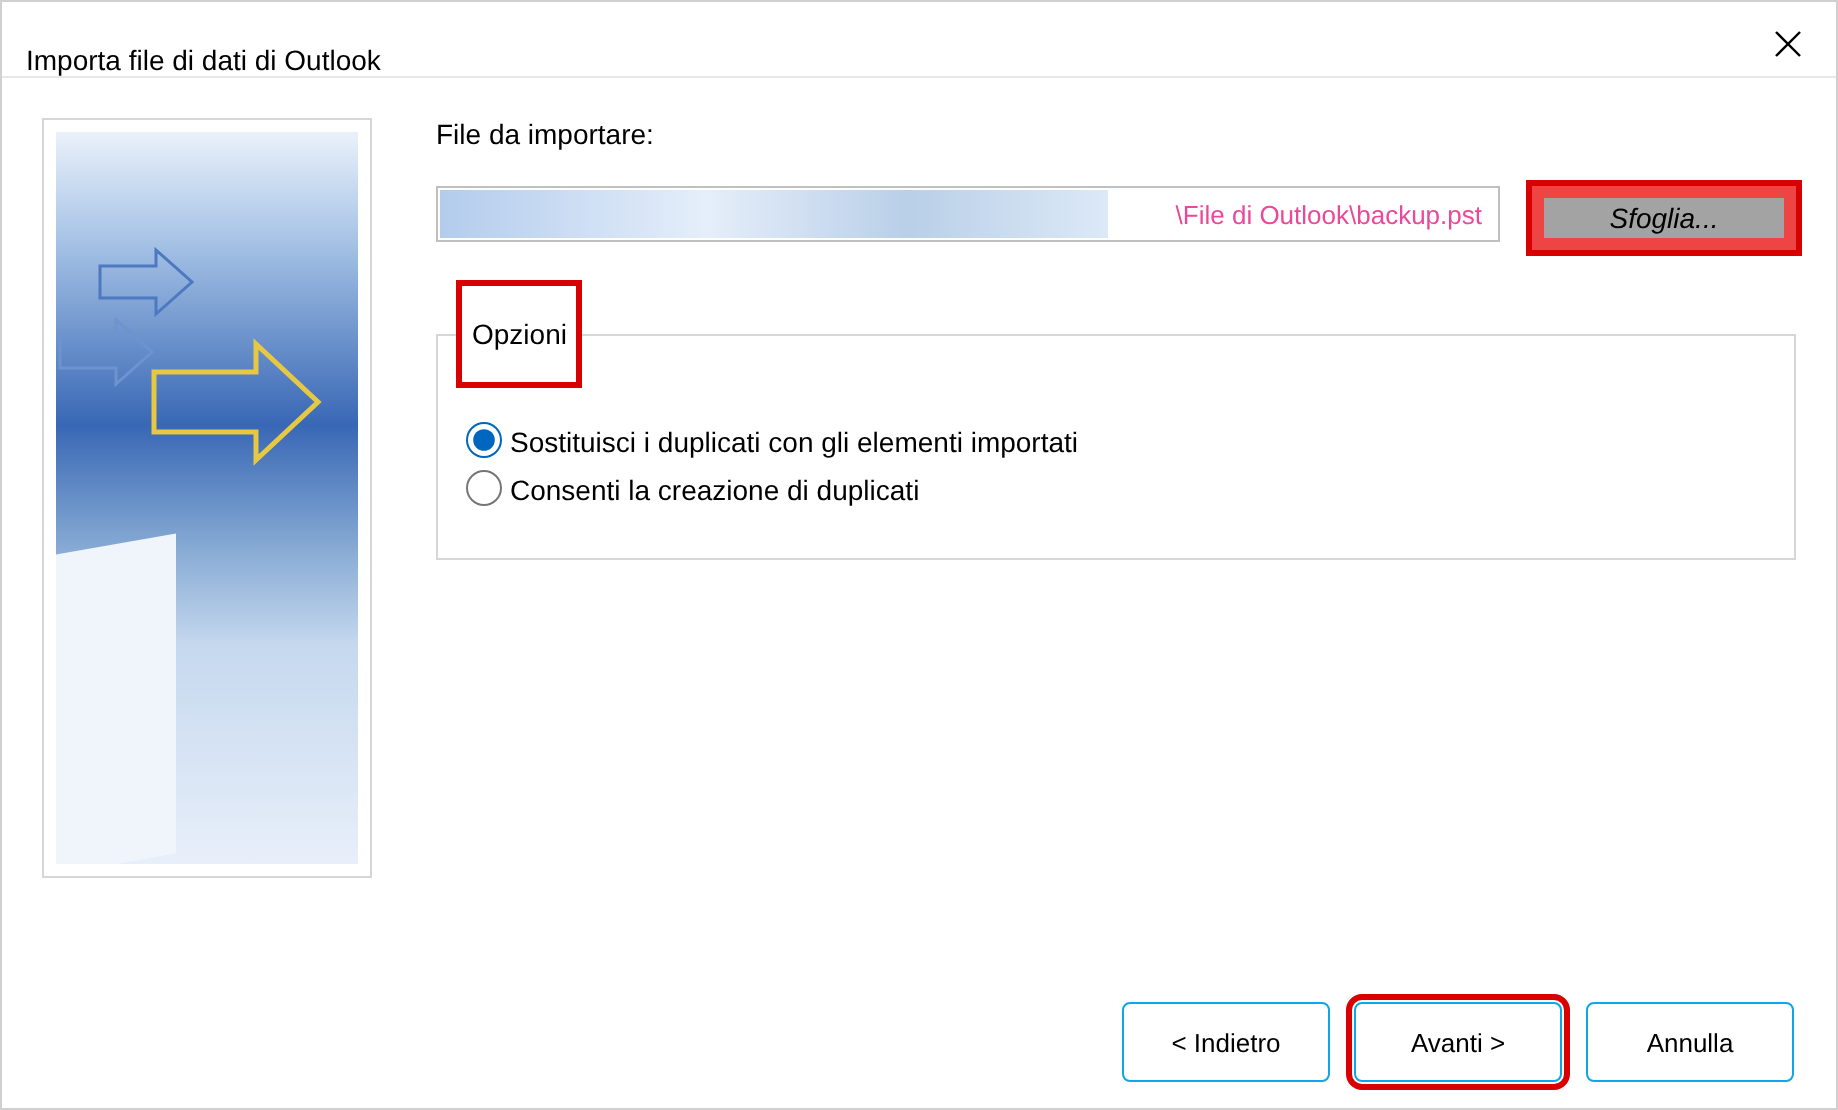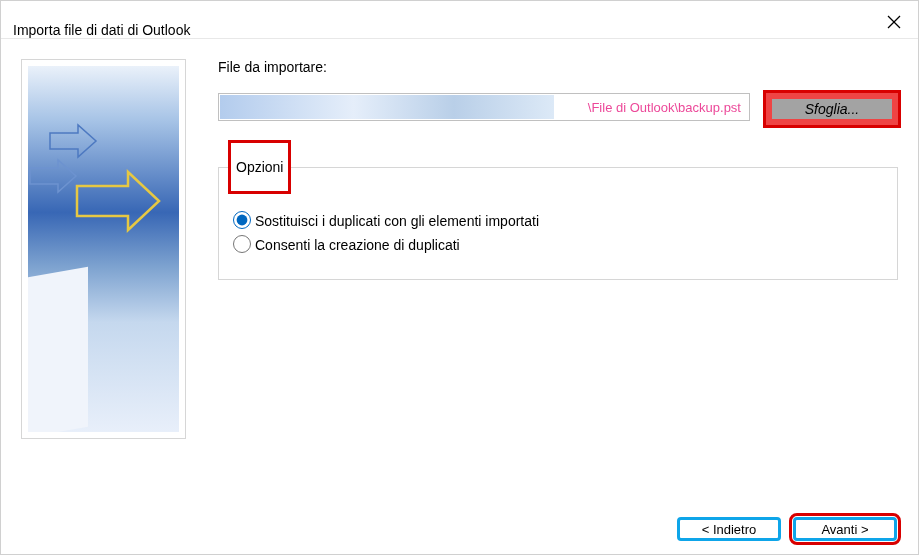--- a/index.html
+++ b/index.html
@@ -171,22 +171,22 @@
     }
     .footer {
       position: absolute;
       bottom: 14px;
       right: 22px;
       display: flex;
       gap: 12px;
     }
     .footer button {
       min-width: 104px;
-      height: 24px;
-      border: 3px solid #0ea5e9;
+      height: 40px;
+      border: 1px solid #0ea5e9;
       background: #fff;
       border-radius: 4px;
       font-size: 13px;
       cursor: pointer;
       padding: 0 14px;
     }
     .footer .next {
       outline: 3px solid #d80000;
       outline-offset: 1px;
     }
@@ -246,13 +246,14 @@
         <input type="radio" name="dup" style="">
         <span>Consenti la creazione di duplicati</span>
       </label>
     </fieldset>
   </div>
 </div>
 
 <div class="footer">
   <button>&lt; Indietro</button>
   <button class="next">Avanti &gt;</button>
+  <button>Annulla</button>
 </div>
 
 </body></html>

